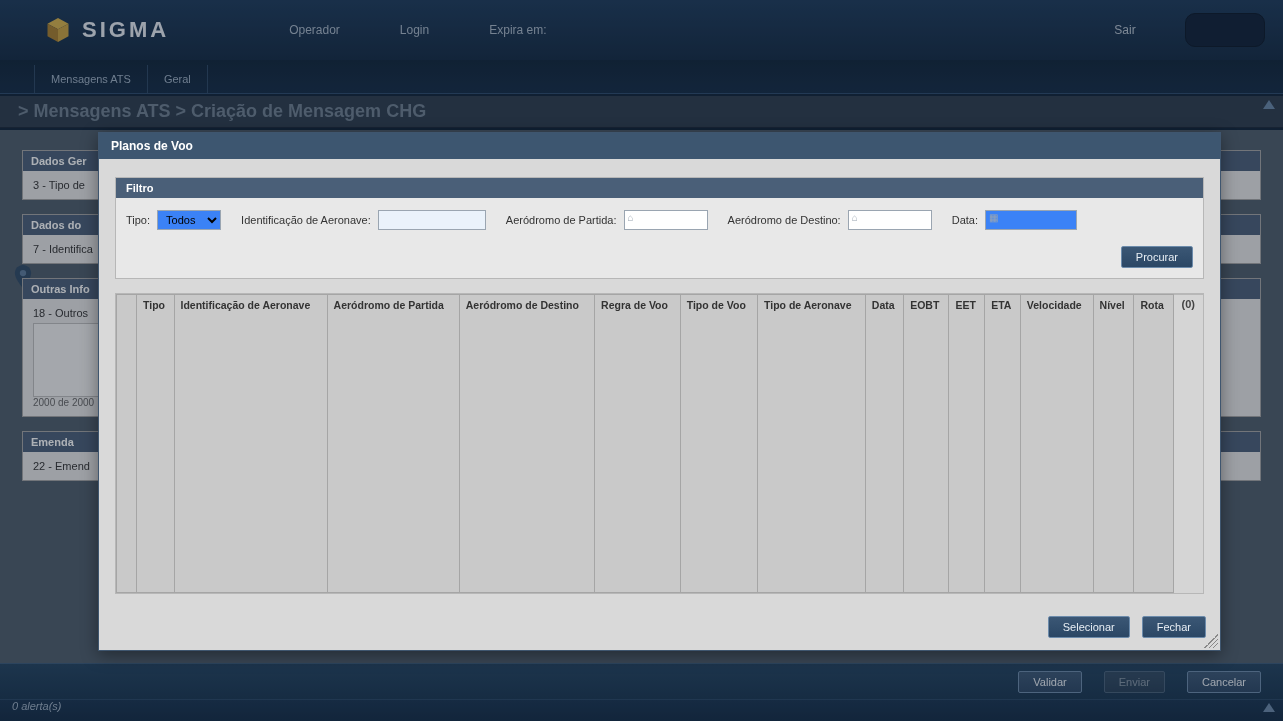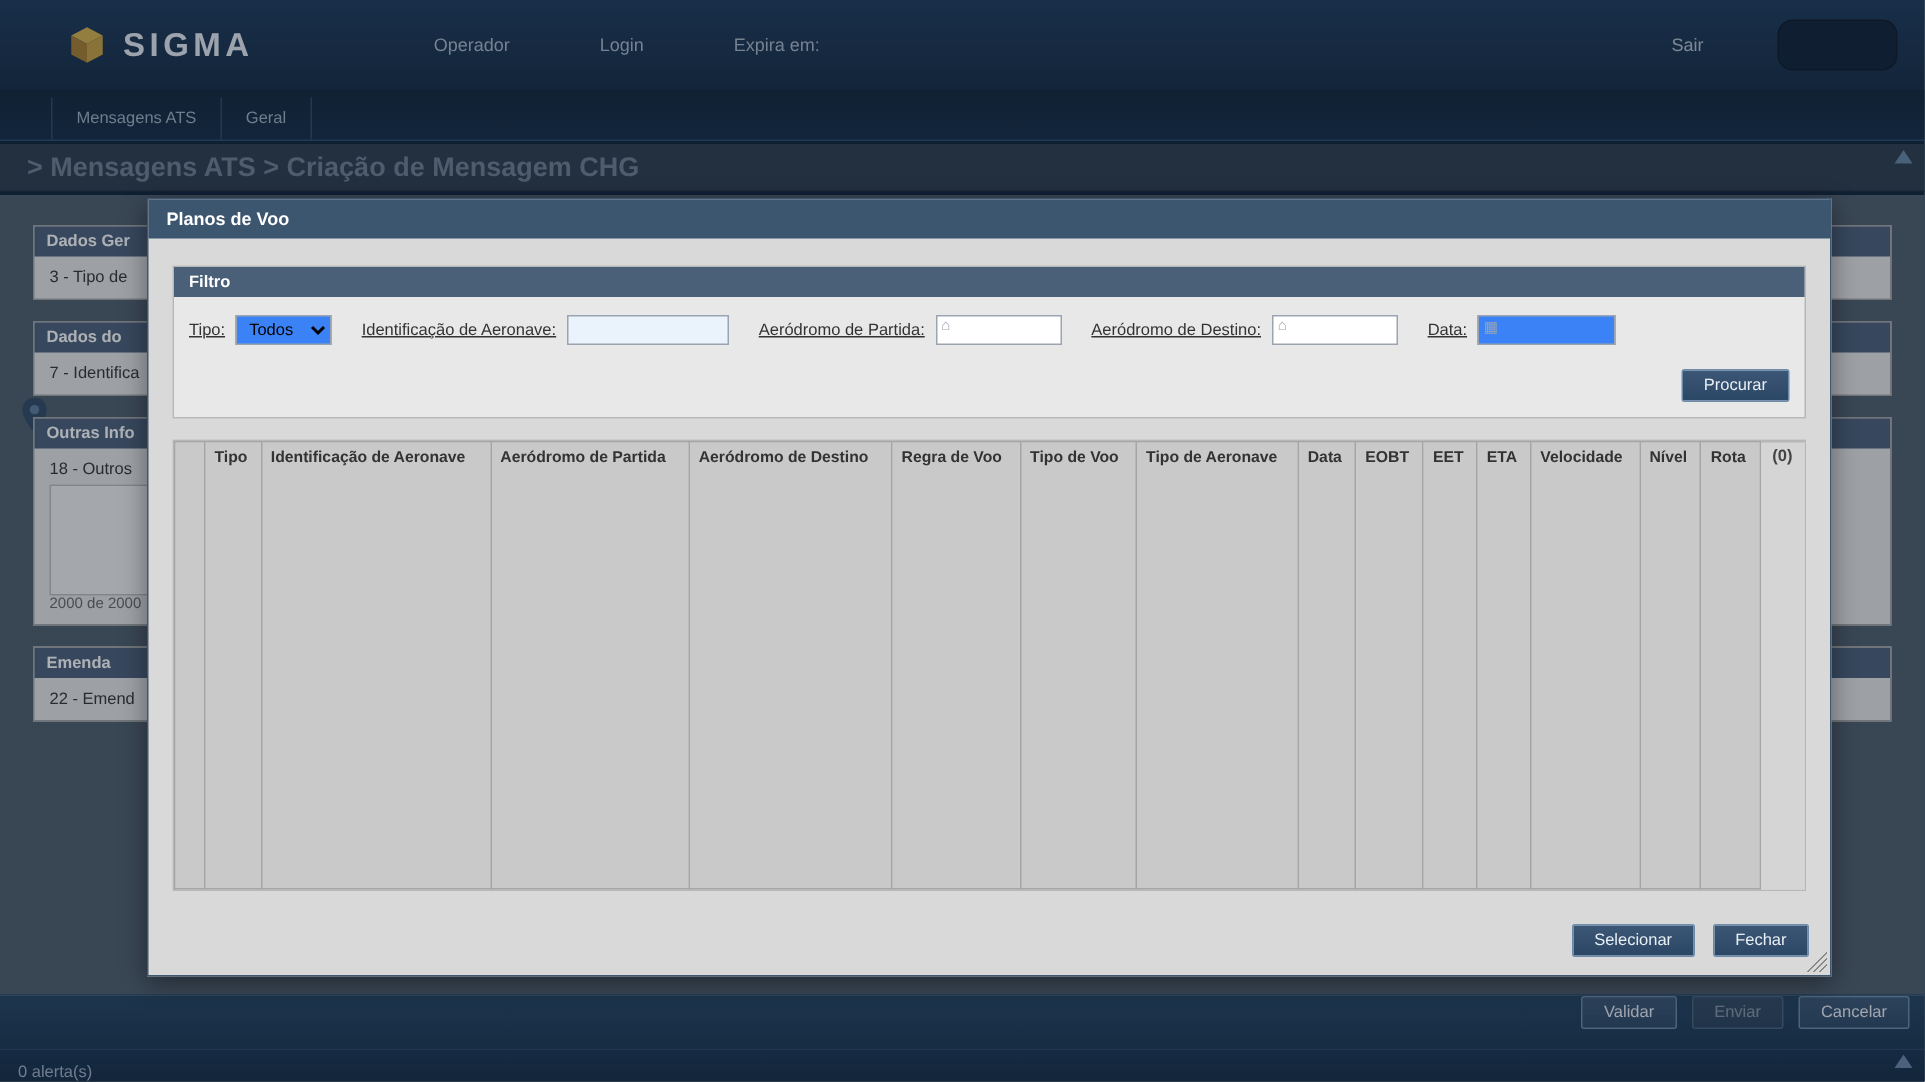--- a/index.html
+++ b/index.html
@@ -59,35 +59,35 @@
   background: #4a5f78; color: #fff; font-size: 11px; font-weight: bold;
   padding: 4px 8px;
 }
 .panel-bd { padding: 8px 10px; font-size: 11px; color: #333; }
 .underlay .panel { width: 100%; }
 .tiny-box { width: 90px; height: 74px; border: 1px solid #bdbdbd; background: #f2f2f2; margin-top: 4px; }
 .under-text { font-size: 10px; color: #666; }
 .bottombar {
   position: absolute; left: 0; right: 0; bottom: 22px; height: 36px;
   background: linear-gradient(#22425f, #183550);
-  display: flex; align-items: flex-start; justify-content: flex-end;
-  padding-right: 10px; gap: 10px;
+  display: flex; align-items: center; justify-content: flex-end;
+  padding-right: 22px; gap: 22px;
   border-top: 1px solid #3a5a7a;
 }
 .btn {
   background: linear-gradient(#3b5775, #2b4765);
   border: 1px solid #6c8bab; color: #e8eef4;
   font-size: 11px; padding: 4px 14px; border-radius: 2px; cursor: pointer;
 }
 .btn.disabled { opacity: .5; filter: grayscale(.3); }
 .alertbar {
   position: absolute; left: 0; right: 0; bottom: 0; height: 22px;
   background: linear-gradient(#173350, #122a44);
-  font-size: 11px; color: #9fb1c4; display: flex; align-items: flex-end;
-  padding-left: 12px; border-top: 1px solid #274664;
+  font-size: 11px; color: #9fb1c4; display: flex; align-items: flex-start;
+  padding-left: 12px; border-top: 1px solid #274664; font-style: italic;
 }
 .alertbar .arrow-r {
   position: absolute; right: 8px; top: 3px; width: 0; height: 0;
   border-left: 6px solid transparent; border-right: 6px solid transparent;
   border-bottom: 9px solid #6a88a8;
 }
 .right-scroll-up, .right-scroll-down-bottom {
   position: absolute; right: 8px; width: 0; height: 0;
   border-left: 6px solid transparent; border-right: 6px solid transparent;
 }
@@ -111,21 +111,21 @@
   border: 1px solid #b7b7b7; background: #e8e8e8;
 }
 .filter-hd {
   background: #4a5f78; color: #fff; font-size: 11px; font-weight: bold;
   padding: 4px 10px;
 }
 .filter-bd {
   padding: 12px 10px 10px; display: flex; flex-wrap: wrap; align-items: center;
   gap: 10px 20px; font-size: 11px; color: #333;
 }
-.filter-bd label { margin-right: 4px; text-decoration: underline; }
+.filter-bd label { margin-right: 4px; }
 .sel, .inp {
   border: 1px solid #9aa5b1; background: #3b82f6; height: 20px; font-size: 11px;
   padding: 1px 4px;
 }
 .sel { width: 64px; }
 .inp-id { width: 108px; background: #eaf2fb; }
 .inp-sm { width: 84px; background: #fff; }
 .inp-date { width: 92px; }
 .icon-input { position: relative; display: inline-block; }
 .icon-input .glyph {

